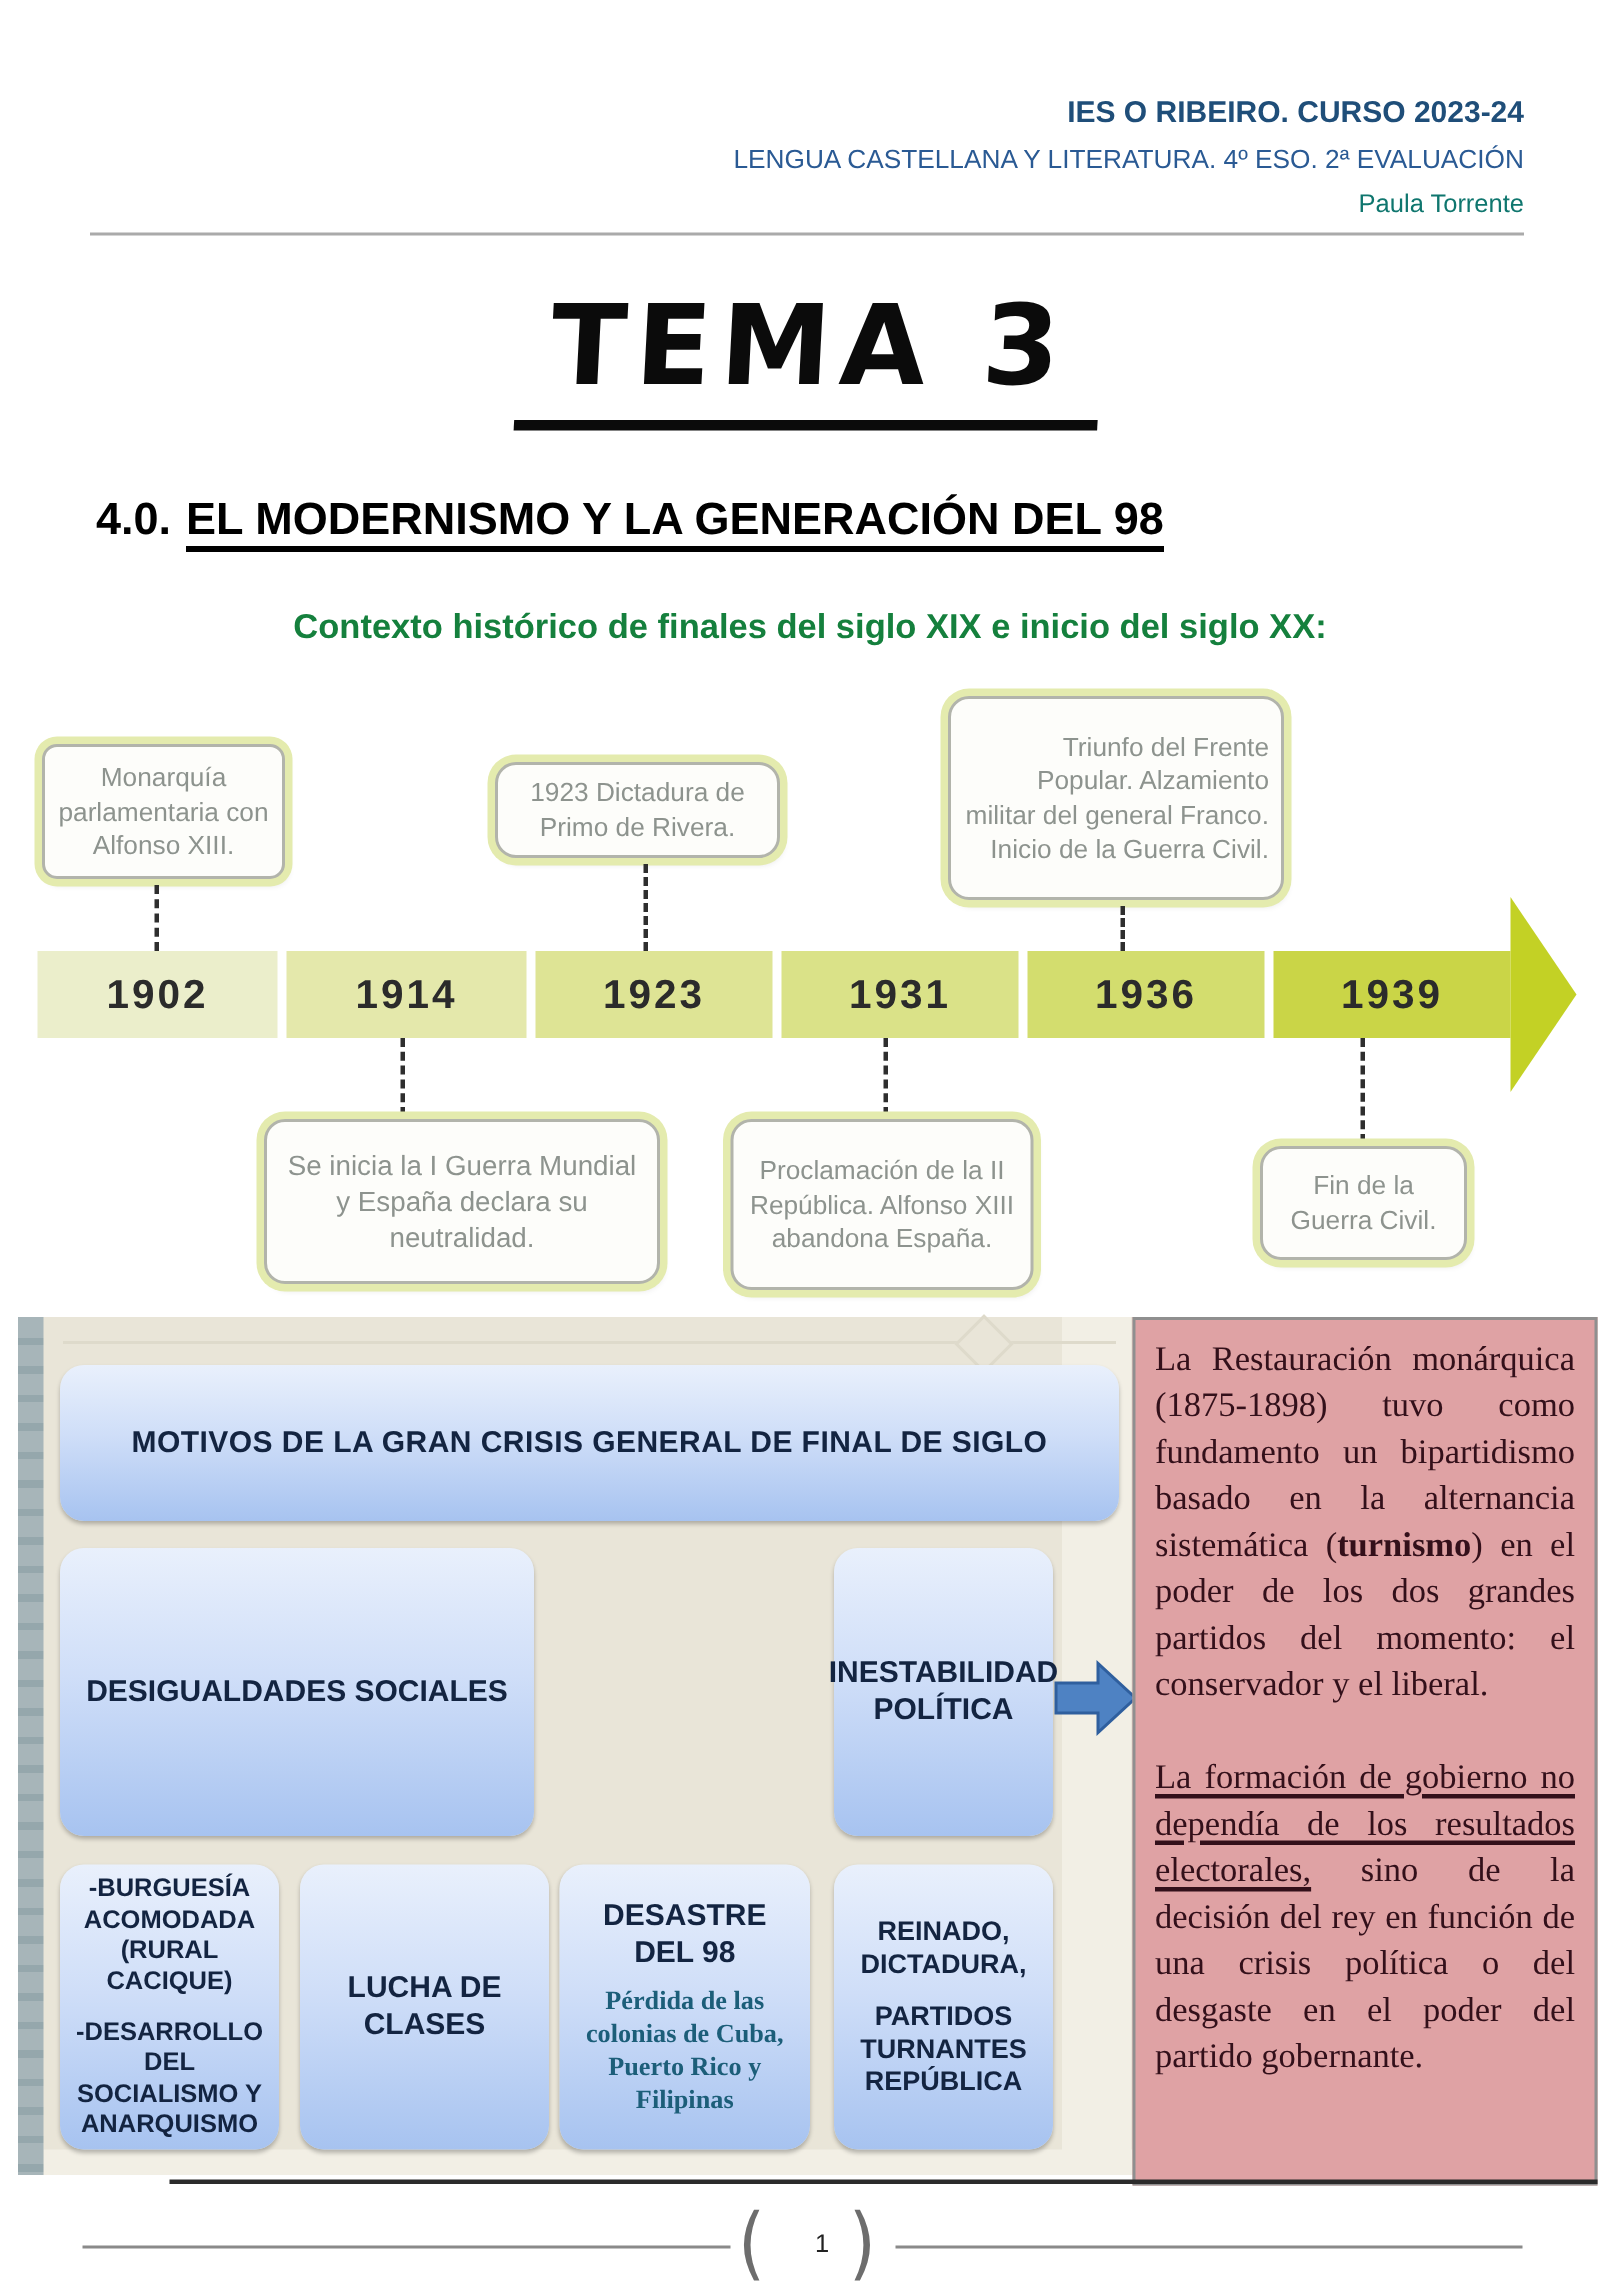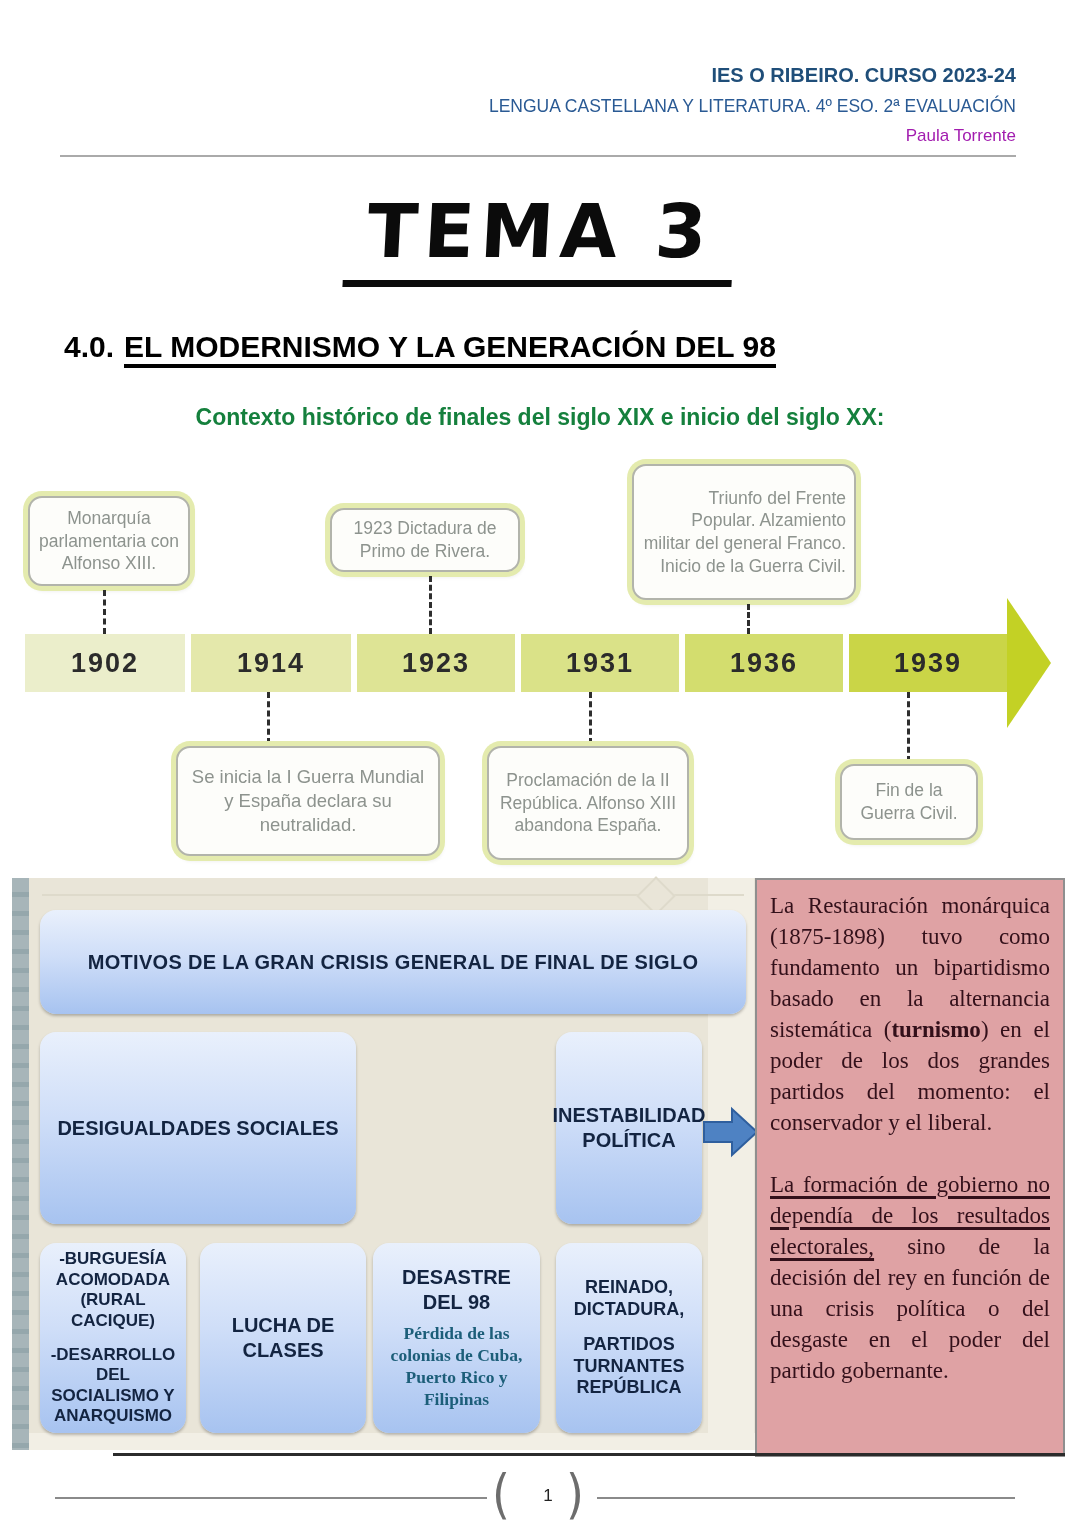--- a/index.html
+++ b/index.html
@@ -3,42 +3,42 @@
 <meta charset="utf-8">
 <style>
   html,body{margin:0;padding:0;background:#ffffff;}
   #page{position:relative;width:1080px;height:1527px;background:#ffffff;overflow:hidden;
         font-family:"Liberation Sans", sans-serif;}
 
   
   .hdr{position:absolute;right:64px;text-align:right;color:#1f4e79;}
   .hdr-l1{top:64px;font-size:20px;font-weight:bold;}
   .hdr-l2{top:96px;font-size:17.5px;color:#2a5a94;}
-  .hdr-l3{top:126px;font-size:17px;color:#a21caf;}
+  .hdr-l3{top:126px;font-size:17px;color:#0f766e;}
   .hdr-rule{position:absolute;left:60px;top:155px;width:956px;height:2px;background:#aaaaaa;}
 
   
   .tema{position:absolute;left:0;top:188px;width:1080px;text-align:center;}
   .tema span{display:inline-block;font-family:"DejaVu Sans", sans-serif;font-weight:bold;
              font-size:74px;letter-spacing:6px;color:#0b0b0b;border-bottom:7px solid #0b0b0b;
              padding:0 22px 6px 22px;transform:skewX(-3deg);}
 
   
   .sec{position:absolute;left:64px;top:330px;font-size:30px;font-weight:bold;color:#000;}
   .sec .num{margin-right:10px;}
   .sec .tit{border-bottom:4px solid #000;padding-bottom:1px;}
   .subtl{position:absolute;left:0;top:404px;width:1080px;text-align:center;
          font-size:23px;font-weight:bold;color:#15803d;}
 
   
   .callout{position:absolute;background:#fdfdfa;border:2px solid #b2b4ab;border-radius:14px;
            box-shadow:0 0 0 5px #e4ebae, 2px 4px 5px rgba(0,0,0,0.12);
            color:#8d938e;display:flex;align-items:center;justify-content:center;
            text-align:center;font-size:17.5px;line-height:1.3;padding:6px 8px;box-sizing:border-box;}
-  .co1{left:28px;top:496px;width:162px;height:90px;}
+  .co1{left:28px;top:496px;width:162px;height:90px;border-radius:10px;}
   .co2{left:330px;top:508px;width:190px;height:64px;}
   .co3{left:632px;top:464px;width:224px;height:136px;text-align:right;}
   .co4{left:176px;top:746px;width:264px;height:110px;font-size:18.5px;}
   .co5{left:487px;top:746px;width:202px;height:114px;}
   .co6{left:840px;top:764px;width:138px;height:76px;}
 
   .dash{position:absolute;width:0;border-left:3px dashed #2e2e2e;}
   .d1{left:103px;top:590px;height:44px;}
   .d2{left:429px;top:576px;height:58px;}
   .d3{left:747px;top:604px;height:30px;}

